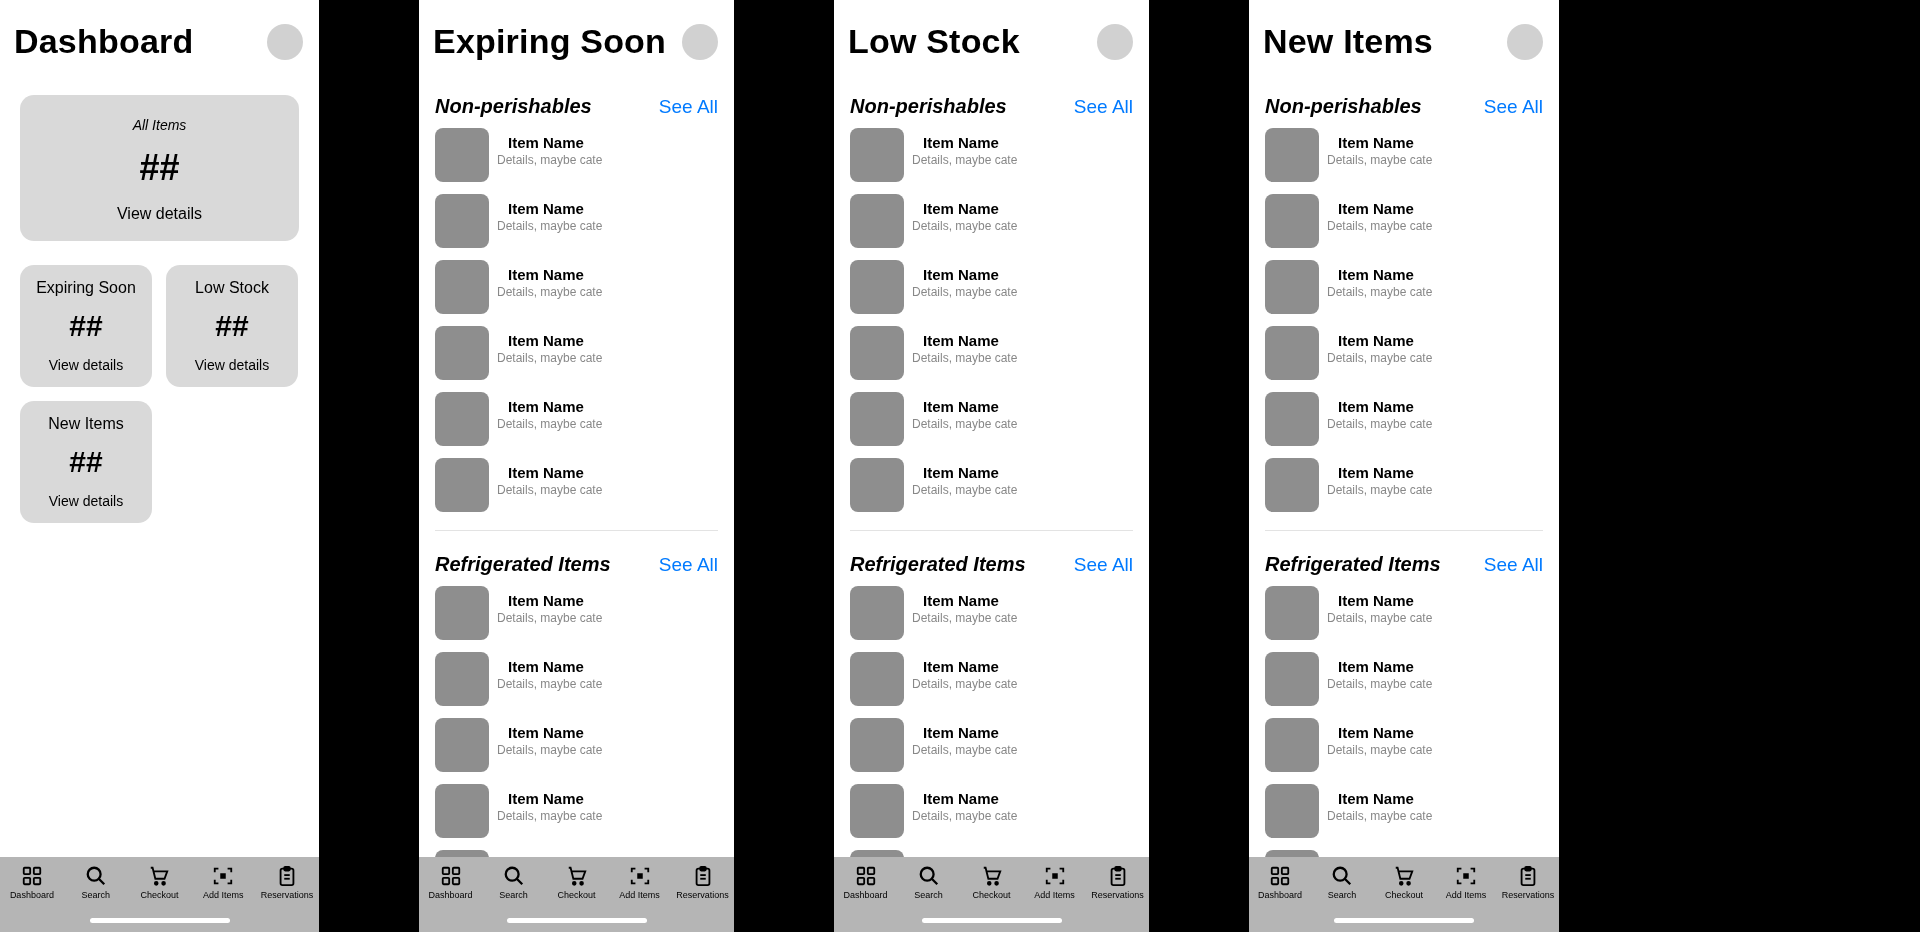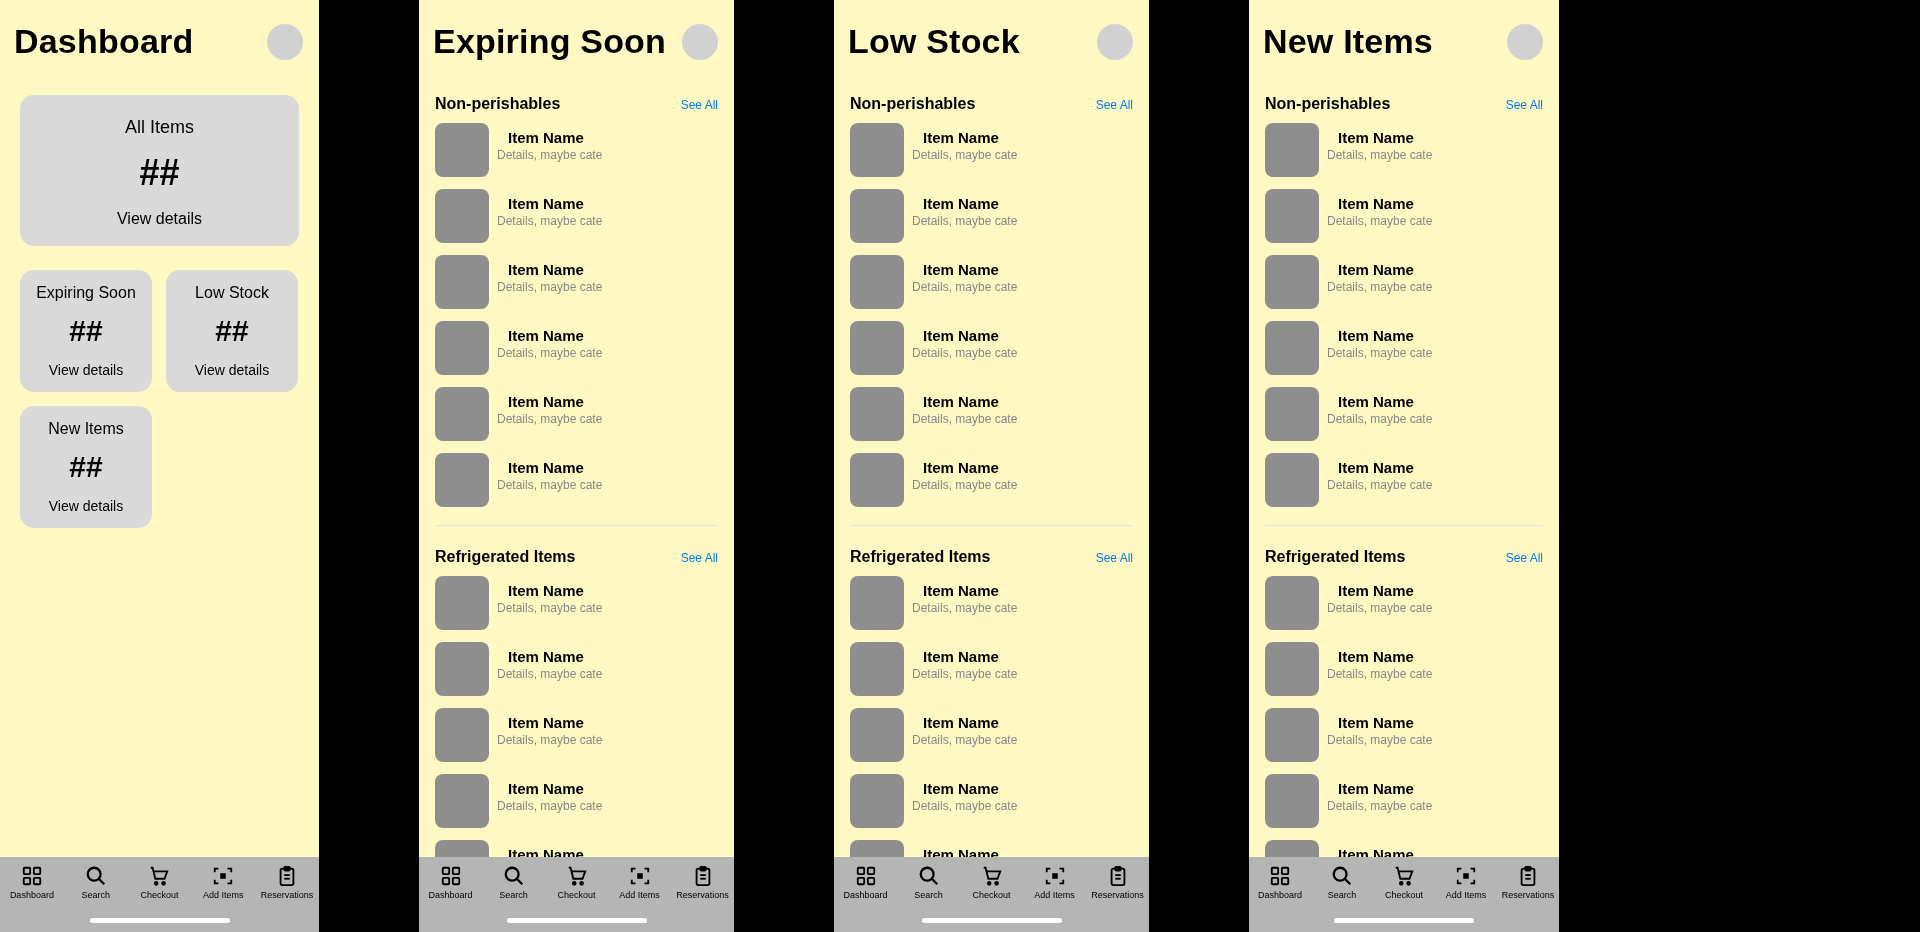--- a/index.html
+++ b/index.html
@@ -10,21 +10,21 @@
     height: 932px;
     overflow: hidden;
     display: flex;
   }
   .gap {
     width: 100px;
     background: #000;
     flex-shrink: 0;
   }
   .phone {
-    background: #fef9c3;
+    background: #ffffff;
     position: relative;
     display: flex;
     flex-direction: column;
     overflow: hidden;
     flex-shrink: 0;
   }
   .phone.dashboard { width: 319px; }
   .phone.list { width: 315px; }
   .phone.list.last { width: 310px; }
 
@@ -48,21 +48,21 @@
 
   
   .dash-content { padding: 0 20px; }
   .card-big {
     background: #d9d9d9;
     border-radius: 14px;
     padding: 22px 14px 18px;
     text-align: center;
     margin-top: 20px;
   }
-  .card-big .title { font-size: 18px; font-weight: 400; }
+  .card-big .title { font-size: 14px; font-weight: 400; font-style: italic; }
   .card-big .num { font-size: 36px; font-weight: 700; margin-top: 14px; }
   .card-big .view { font-size: 16px; margin-top: 16px; }
   .card-row {
     display: flex;
     gap: 14px;
     margin-top: 24px;
     flex-wrap: wrap;
   }
   .card-sm {
     background: #d9d9d9;
@@ -110,22 +110,22 @@
 
   
   .list-content { padding: 0 0 0 16px; overflow: hidden; flex: 1; }
   .section-header {
     display: flex;
     justify-content: space-between;
     align-items: baseline;
     padding: 22px 16px 10px 0;
   }
   .section-header.first { padding-top: 20px; }
-  .section-header h2 { font-size: 16px; font-weight: 700; }
-  .see-all { font-size: 12px; color: #007aff; font-weight: 400; }
+  .section-header h2 { font-size: 20px; font-weight: 700; font-style: italic; }
+  .see-all { font-size: 19px; color: #007aff; font-weight: 400; }
   .item-grid {
     display: flex;
     flex-wrap: wrap;
     gap: 12px 10px;
     overflow: hidden;
   }
   .item {
     display: flex;
     gap: 8px;
     width: 168px;

